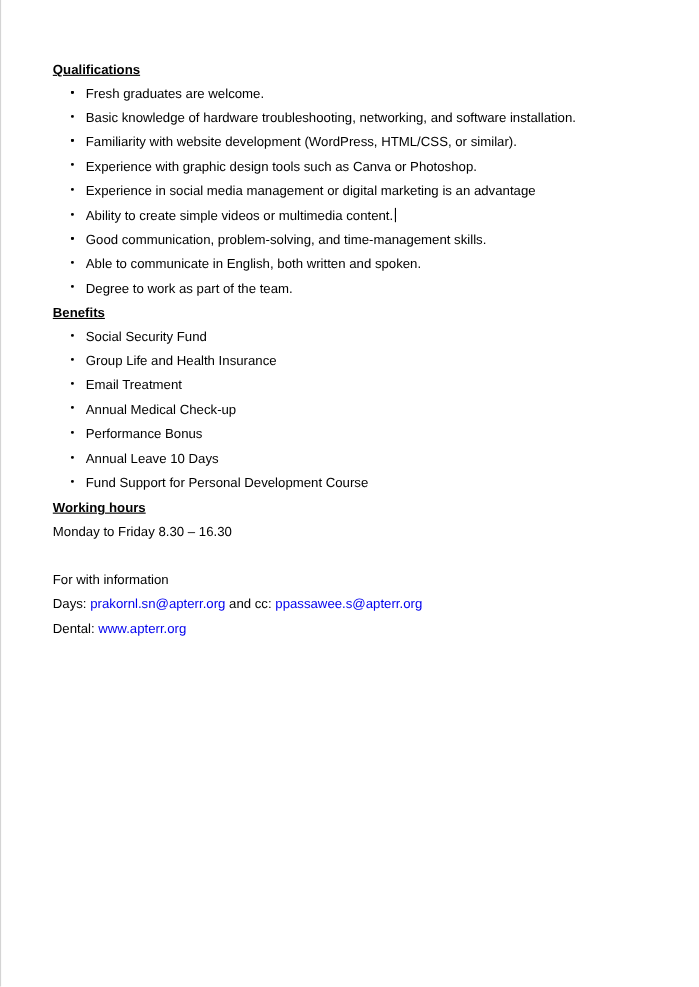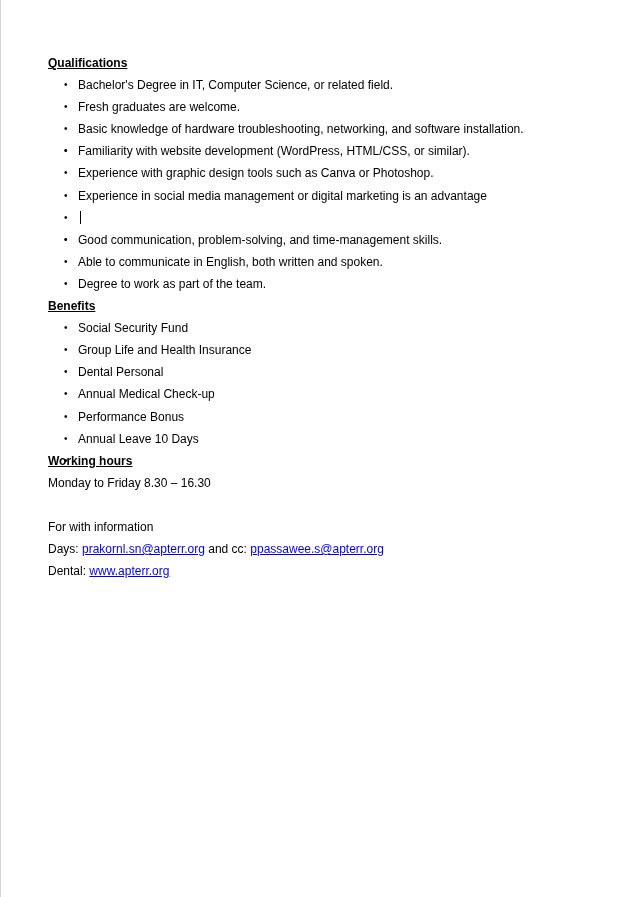--- a/index.html
+++ b/index.html
@@ -43,21 +43,20 @@
     font-size: 10px;
   }
   .text-line {
     line-height: 22.1px;
   }
   .spacer-line {
     height: 22.1px;
   }
   a.link {
     color: #0000EE;
-    text-decoration: underline;
     cursor: pointer;
   }
   .caret {
     display: inline-block;
     width: 1px;
     height: 13px;
     background: #000000;
     margin-left: 2px;
     vertical-align: -2px;
   }
@@ -65,21 +64,20 @@
 </head>
 <body>
 
 <div class="page">
   <div class="content">
 
     <div class="section-heading">Qualifications</div>
     <ul class="bullet-list">
       <li>
         <span class="bullet">•</span>
-        <span>Bachelor's Degree in IT, Computer Science, or related field.</span>
       </li>
       <li>
         <span class="bullet">•</span>
         <span>Fresh graduates are welcome.</span>
       </li>
       <li>
         <span class="bullet">•</span>
         <span>Basic knowledge of hardware troubleshooting, networking, and software installation.</span>
       </li>
       <li>
@@ -92,21 +90,21 @@
       <li>
         <span class="bullet">•</span>
         <span>Experience with graphic design tools such as Canva or Photoshop.</span>
       </li>
       <li>
         <span class="bullet">•</span>
         <span>Experience in social media management or digital marketing is an advantage</span>
       </li>
       <li>
         <span class="bullet">•</span>
-        <span class="caret"></span>
+        <span>Ability to create simple videos or multimedia content.</span><span class="caret"></span>
       </li>
       <li>
         <span class="bullet">•</span>
       </li>
       <li>
         <span class="bullet">•</span>
         <span>Good communication, problem-solving, and time-management skills.</span>
       </li>
       <li>
         <span class="bullet">•</span>
@@ -123,36 +121,37 @@
       <li>
         <span class="bullet">•</span>
         <span>Social Security Fund</span>
       </li>
       <li>
         <span class="bullet">•</span>
         <span>Group Life and Health Insurance</span>
       </li>
       <li>
         <span class="bullet">•</span>
-        <span>Dental Personal</span>
+        <span>Email Treatment</span>
       </li>
       <li>
         <span class="bullet">•</span>
         <span>Annual Medical Check-up</span>
       </li>
       <li>
         <span class="bullet">•</span>
         <span>Performance Bonus</span>
       </li>
       <li>
         <span class="bullet">•</span>
         <span>Annual Leave 10 Days</span>
       </li>
       <li>
         <span class="bullet">•</span>
+        <span>Fund Support for Personal Development Course</span>
       </li>
     </ul>
 
     <div class="section-heading">Working hours</div>
     <div class="text-line">Monday to Friday 8.30 – 16.30</div>
 
     <div class="spacer-line"></div>
 
     <div class="text-line">For with information</div>
     <div class="text-line"><span>Days: </span><a class="link">prakornl.sn@apterr.org</a><span> and cc: </span><a class="link">ppassawee.s@apterr.org</a></div>

